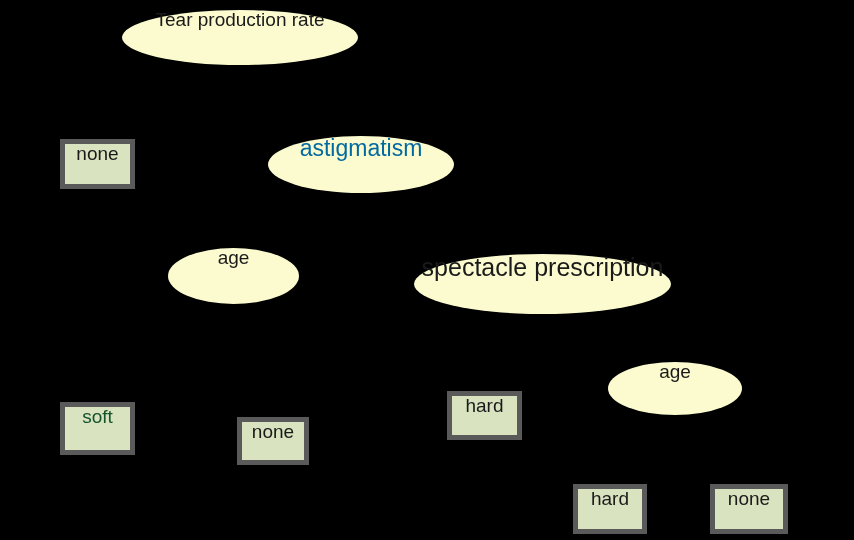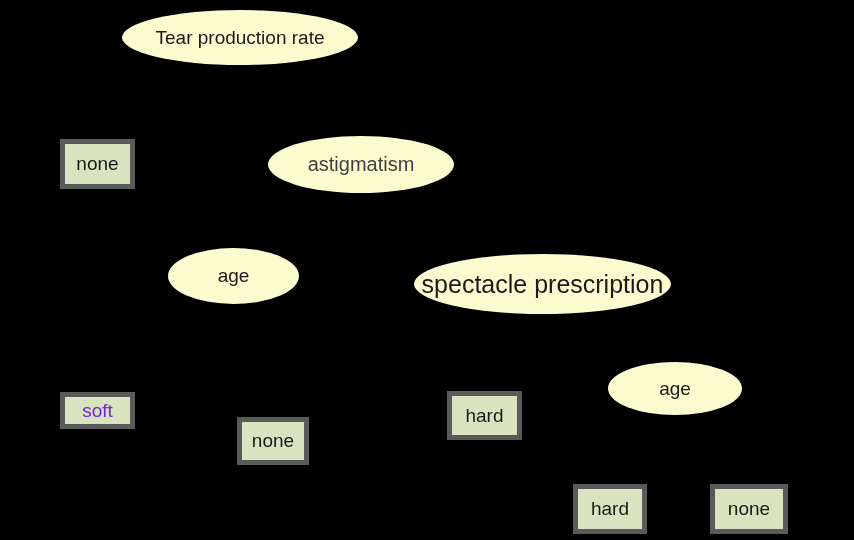--- a/index.html
+++ b/index.html
@@ -23,21 +23,20 @@
     left: 0;
     top: 0;
     width: 854px;
     height: 540px;
     pointer-events: none;
   }
   .node {
     position: absolute;
     box-sizing: border-box;
     display: flex;
-    align-items: center;
     justify-content: center;
     text-align: center;
     color: #1a1a1a;
     line-height: 1.05;
     white-space: nowrap;
   }
   .node.split {
     background: #fbfbcf;
     border-radius: 50%;
     border: none;
@@ -68,30 +67,30 @@
       <line x1="675" y1="415" x2="610" y2="484" stroke="#000000" stroke-width="1"></line>
       <line x1="675" y1="415" x2="749" y2="484" stroke="#000000" stroke-width="1"></line>
     </svg>
   <div id="node-layer">
       <div class="node split" style="left: 122px; top: 10px; width: 236px; height: 55px; font-size: 19px; background: rgb(251, 251, 207); color: rgb(26, 26, 26);">
         <span class="node-label">Tear production rate</span>
       </div>
       <div class="node leaf" style="left: 60px; top: 139px; width: 75px; height: 50px; font-size: 19px; background: rgb(217, 227, 192); border-color: rgb(90, 90, 90); color: rgb(26, 26, 26);">
         <span class="node-label">none</span>
       </div>
-      <div class="node split" style="left: 268px; top: 136px; width: 186px; height: 57px; font-size: 20px; background: rgb(251, 251, 207); color: #404040;">
+      <div class="node split" style="left: 268px; top: 136px; width: 186px; height: 57px; font-size: 23px; background: rgb(251, 251, 207); color: #0369a1;">
         <span class="node-label">astigmatism</span>
       </div>
       <div class="node split" style="left: 168px; top: 248px; width: 131px; height: 56px; font-size: 19px; background: rgb(251, 251, 207); color: rgb(26, 26, 26);">
         <span class="node-label">age</span>
       </div>
       <div class="node split" style="left: 414px; top: 254px; width: 257px; height: 60px; font-size: 25px; background: rgb(251, 251, 207); color: rgb(26, 26, 26);">
         <span class="node-label">spectacle prescription</span>
       </div>
-      <div class="node leaf" style="left: 60px; top: 392px; width: 75px; height: 37px; font-size: 19px; background: rgb(217, 227, 192); border-color: rgb(90, 90, 90); color: #6d28d9;">
+      <div class="node leaf" style="left: 60px; top: 402px; width: 75px; height: 53px; font-size: 19px; background: rgb(217, 227, 192); border-color: rgb(90, 90, 90); color: #14532d;">
         <span class="node-label">soft</span>
       </div>
       <div class="node leaf" style="left: 237px; top: 417px; width: 72px; height: 48px; font-size: 19px; background: rgb(217, 227, 192); border-color: rgb(90, 90, 90); color: rgb(26, 26, 26);">
         <span class="node-label">none</span>
       </div>
       <div class="node leaf" style="left: 447px; top: 391px; width: 75px; height: 49px; font-size: 19px; background: rgb(217, 227, 192); border-color: rgb(90, 90, 90); color: rgb(26, 26, 26);">
         <span class="node-label">hard</span>
       </div>
       <div class="node split" style="left: 608px; top: 362px; width: 134px; height: 53px; font-size: 19px; background: rgb(251, 251, 207); color: rgb(26, 26, 26);">
         <span class="node-label">age</span>

